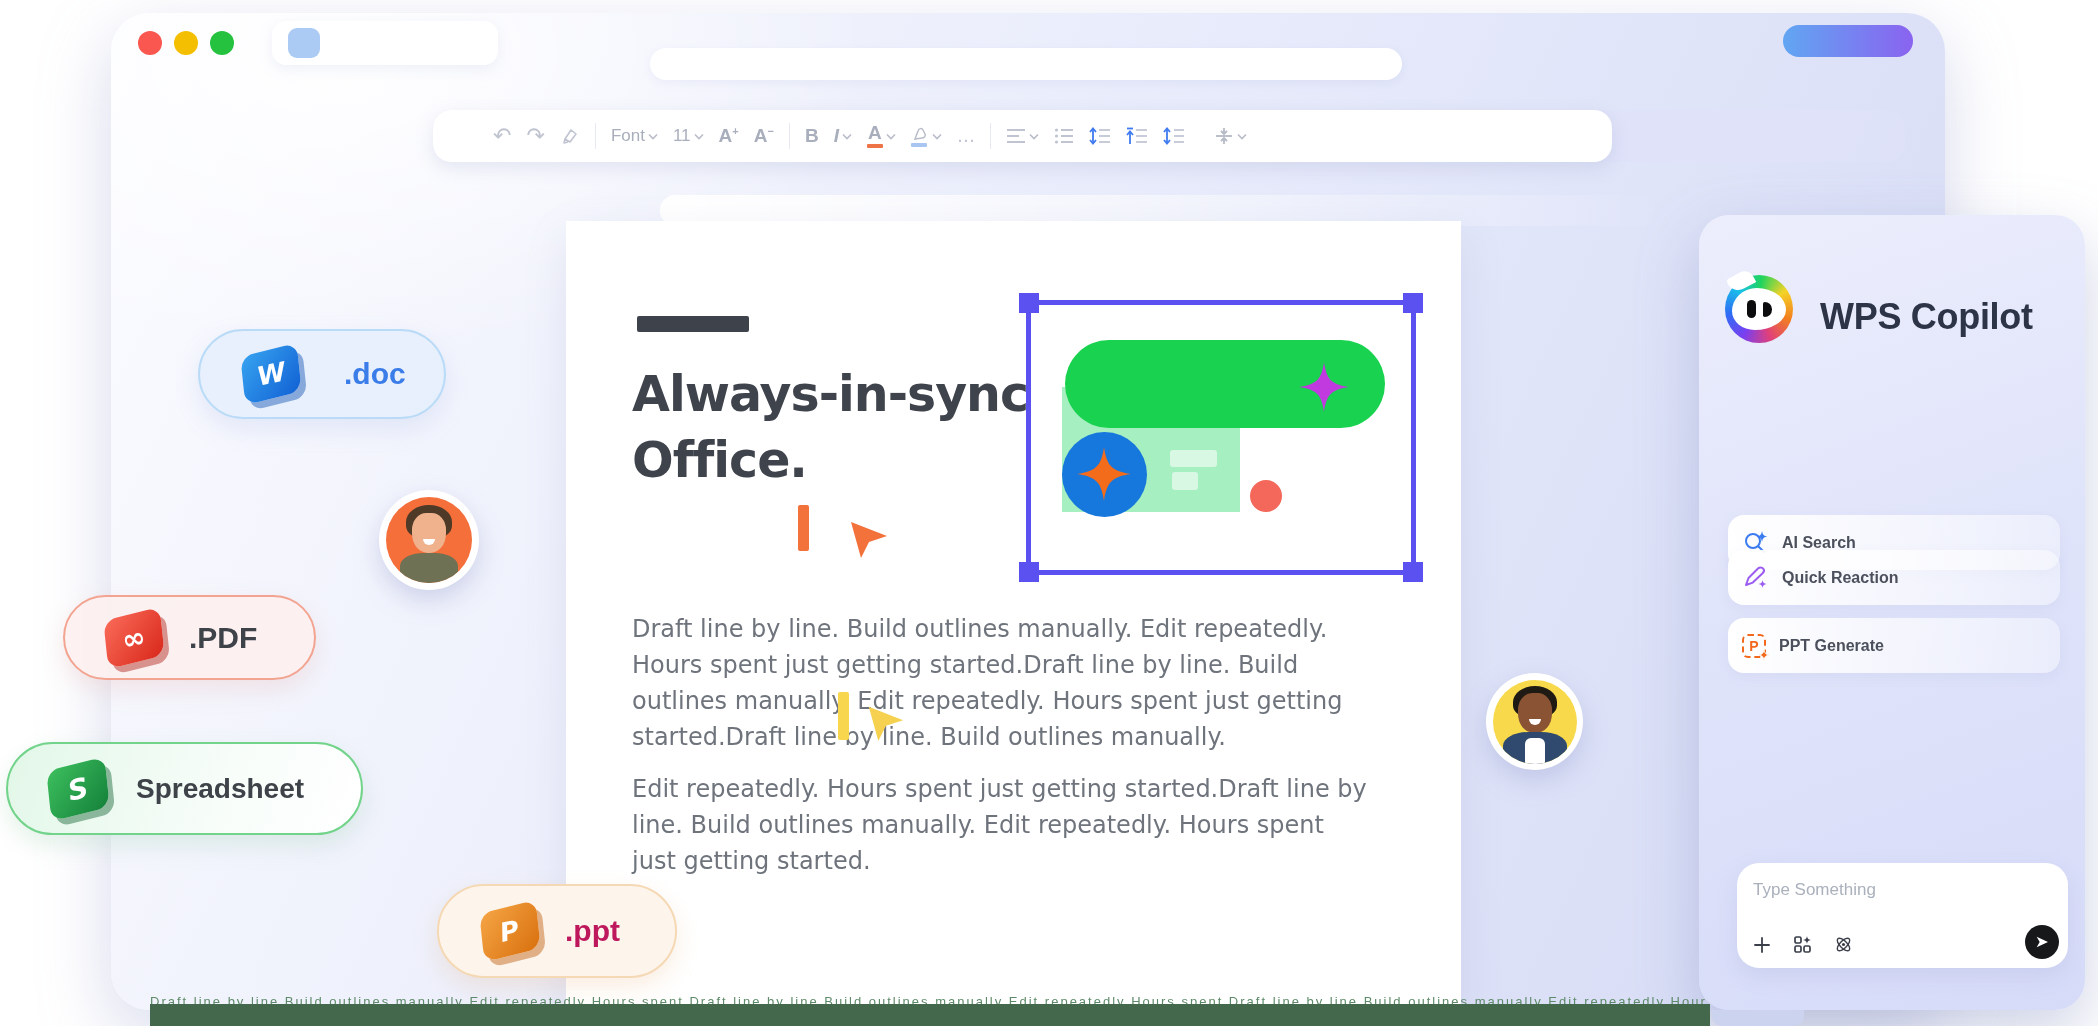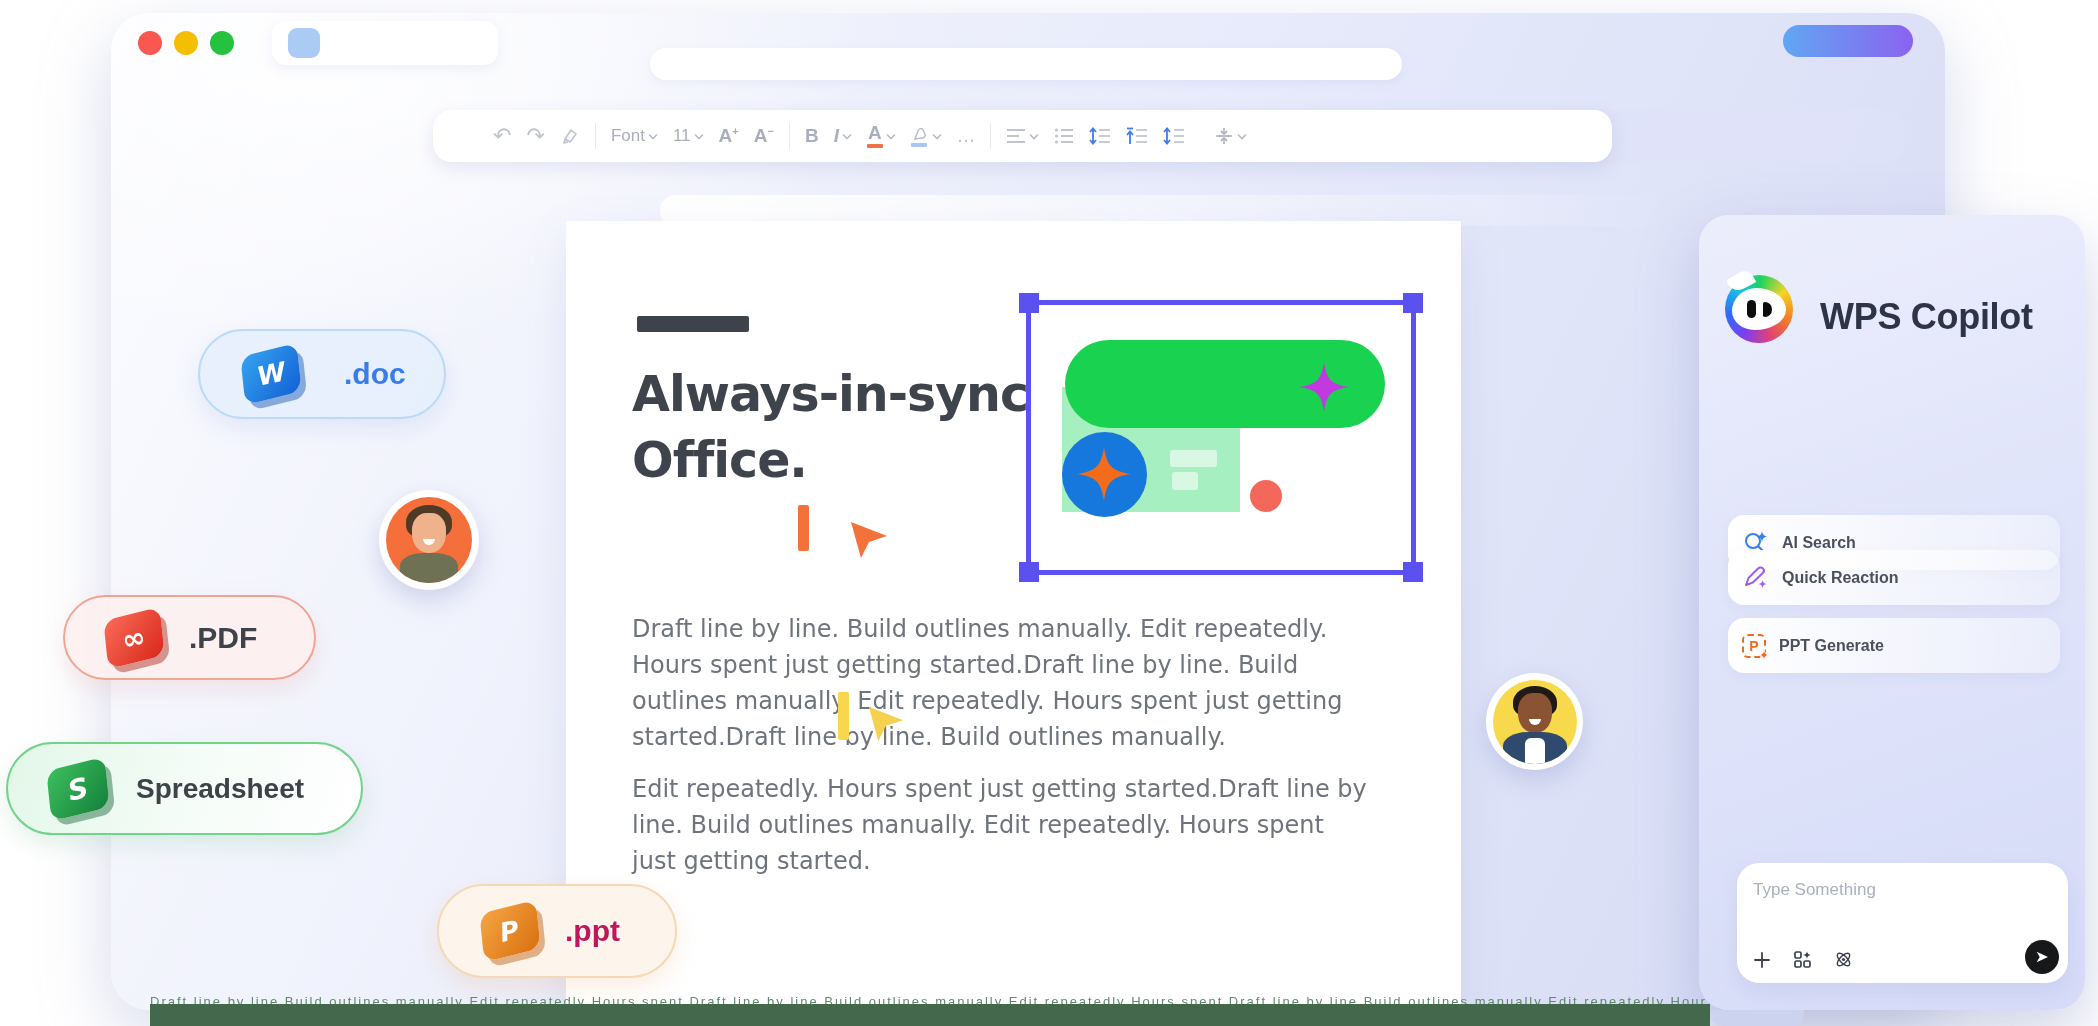--- a/index.html
+++ b/index.html
@@ -78,21 +78,21 @@
   .cp-eye.right { height:15px; border-radius:2px 8px 8px 2px; }
   .cp-title { left:121px; top:81px; font-size:36px; font-weight:bold; color:#2d3448; letter-spacing:-.3px; }
   .cp-greet { left:33px; top:185px; font-size:25px; font-weight:bold; color:#2d3448; letter-spacing:-.3px; }
   .cp-row { left:29px; width:332px; height:55px; border-radius:16px;
             background:linear-gradient(to right,#ffffff 0%, rgba(255,255,255,.38) 100%);
             box-shadow:0 4px 12px rgba(140,150,200,.10);
             display:flex; align-items:center; gap:13px; padding-left:14px; cursor:pointer; }
   .cp-row-label { font-size:16px; font-weight:bold; color:#4b505c; }
   .ppt-icon { position:relative; width:24px; height:24px; border:2px dashed #f2691d; border-radius:6px;
               display:flex; align-items:center; justify-content:center; color:#f2691d; font-weight:bold; font-size:14px; }
-  .cp-input-card { left:38px; top:648px; width:331px; height:120px; background:#ffffff; border-radius:22px; box-shadow:0 8px 20px rgba(140,150,200,.18); }
+  .cp-input-card { left:38px; top:648px; width:331px; height:105px; background:#ffffff; border-radius:22px; box-shadow:0 8px 20px rgba(140,150,200,.18); }
   .cp-input { position:absolute; left:16px; top:12px; width:290px; height:30px; border:none; outline:none; font-size:17px; color:#3c414c; background:transparent; }
   .cp-input::placeholder { color:#aab0bc; }
   .cp-tools { position:absolute; left:16px; bottom:14px; display:flex; gap:22px; align-items:center; color:#3a3f4a; }
   .cp-send { position:absolute; right:9px; bottom:9px; width:34px; height:34px; border-radius:50%; background:#17181a;
              display:flex; align-items:center; justify-content:center; cursor:pointer; }
 
   
   .strip-text { left:150px; top:994px; width:1555px; height:14px; overflow:hidden; white-space:nowrap;
                 font-size:13px; color:#5d8a68; letter-spacing:2px; }
   .strip-green { left:150px; top:1004px; width:1560px; height:22px; background:#43684c; }

